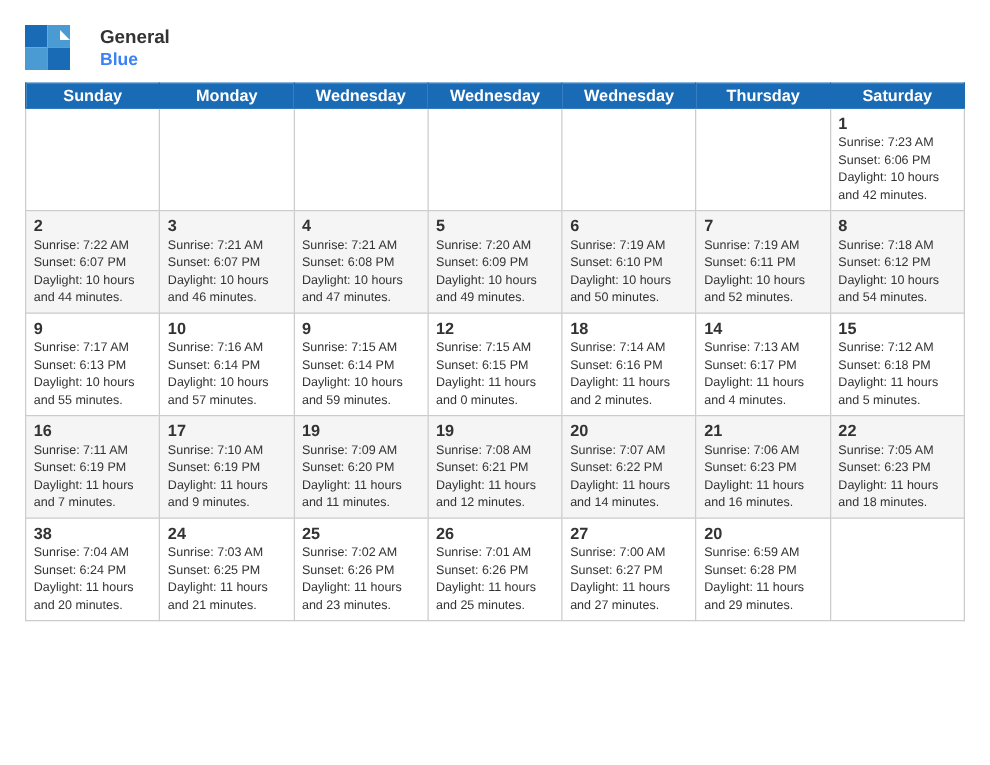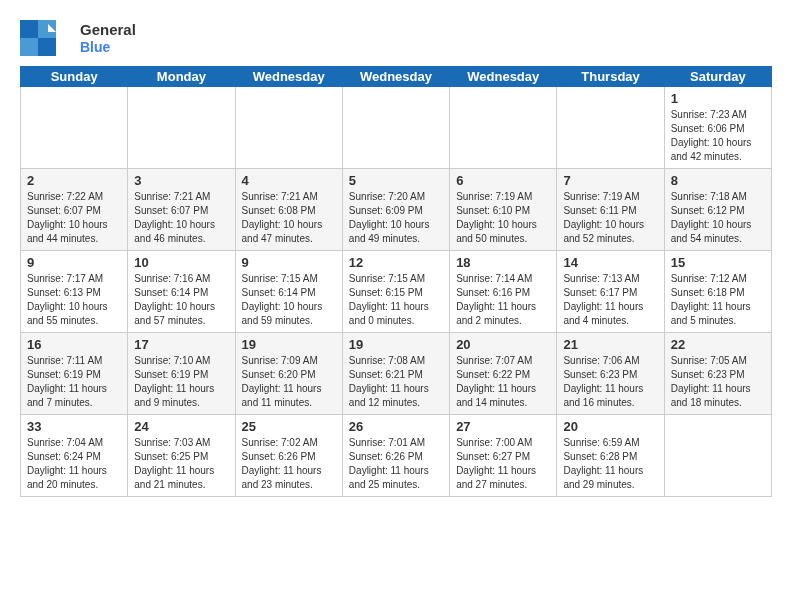--- a/index.html
+++ b/index.html
@@ -210,21 +210,21 @@
           <span class="day-num">21</span>
           <div class="day-info">Sunrise: 7:06 AM<br>Sunset: 6:23 PM<br>Daylight: 11 hours and 16 minutes.</div>
         </td>
         <td>
           <span class="day-num">22</span>
           <div class="day-info">Sunrise: 7:05 AM<br>Sunset: 6:23 PM<br>Daylight: 11 hours and 18 minutes.</div>
         </td>
       </tr>
       <tr>
         <td>
-          <span class="day-num">33</span>
+          <span class="day-num">38</span>
           <div class="day-info">Sunrise: 7:04 AM<br>Sunset: 6:24 PM<br>Daylight: 11 hours and 20 minutes.</div>
         </td>
         <td>
           <span class="day-num">24</span>
           <div class="day-info">Sunrise: 7:03 AM<br>Sunset: 6:25 PM<br>Daylight: 11 hours and 21 minutes.</div>
         </td>
         <td>
           <span class="day-num">25</span>
           <div class="day-info">Sunrise: 7:02 AM<br>Sunset: 6:26 PM<br>Daylight: 11 hours and 23 minutes.</div>
         </td>

